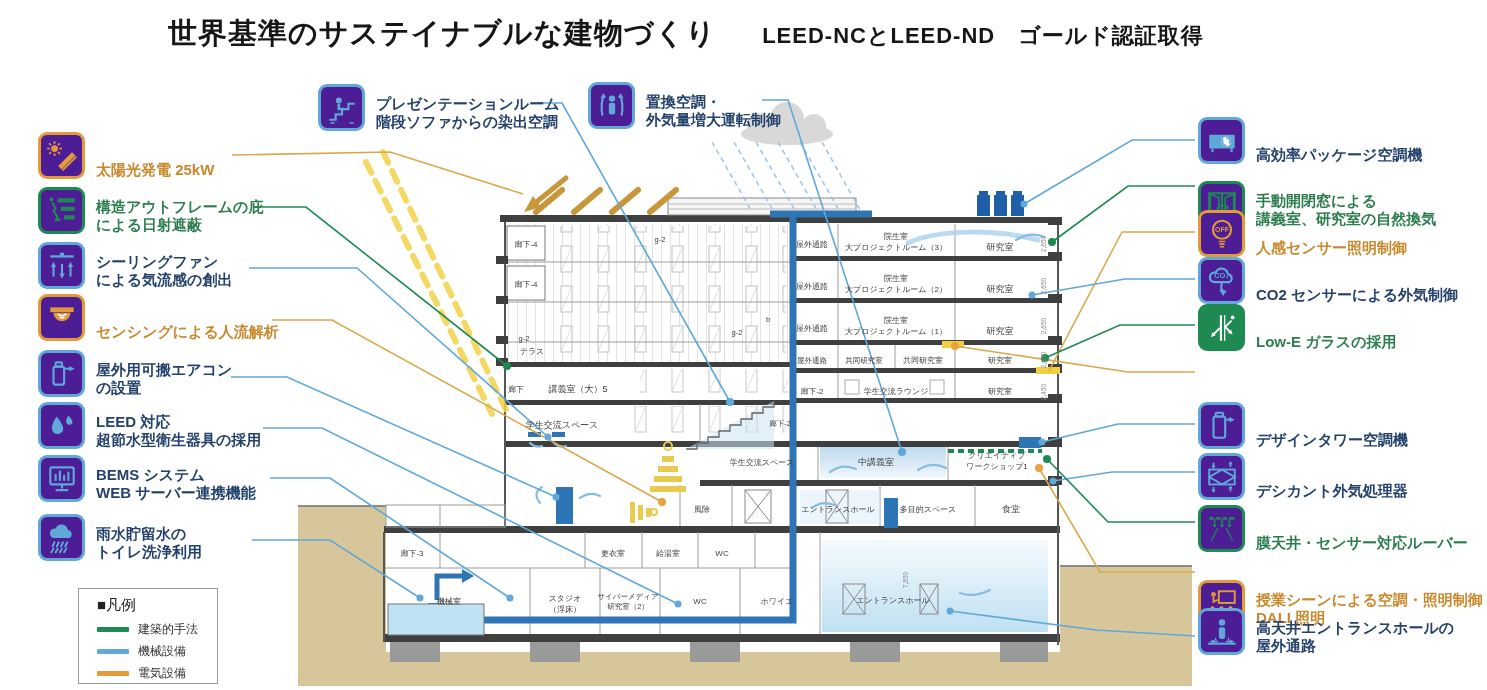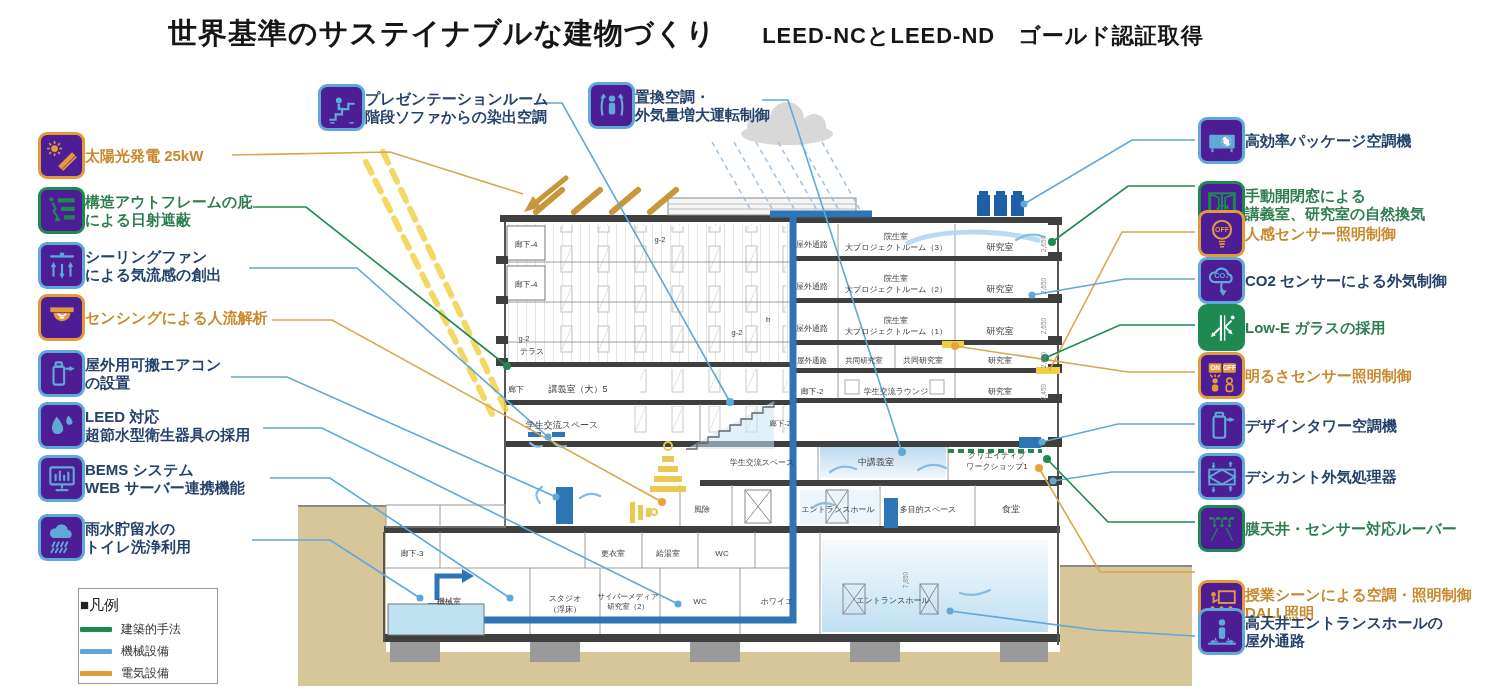--- a/index.html
+++ b/index.html
@@ -8,32 +8,32 @@
     --pipe:#2E75B6; --ground:#D8C69B; --sun_ray:#F2D348;
   }
   *{margin:0;padding:0;box-sizing:border-box}
   html,body{width:1487px;height:690px;overflow:hidden;background:#fff;
     font-family:"Liberation Sans","DejaVu Sans",sans-serif;}
   .page{position:relative;width:1487px;height:690px;background:#fff}
   .titlebar{position:absolute;left:168px;top:14px;white-space:nowrap}
   .title-main{font-size:29px;font-weight:bold;color:#161616;letter-spacing:1px}
   .title-sub{font-size:22px;font-weight:600;color:#161616;margin-left:46px;letter-spacing:1px}
   .scene{position:absolute;left:0;top:0;width:1487px;height:690px;pointer-events:none}
-  .feat{position:absolute;display:flex;align-items:center;z-index:3}
+  .feat{position:absolute;display:flex;align-items:flex-end;gap:11px;z-index:3}
   .ficon{width:47px;height:47px;flex:0 0 47px;border:3px solid var(--cc);color:var(--cc);
     border-radius:9px;background:#4c1d95;display:flex;align-items:center;justify-content:center}
   .ficon.solid{background:var(--cc);color:#fff}
   .ficon svg{display:block}
   .flabel{font-size:15px;line-height:18px;font-weight:600;white-space:nowrap}
   .flabel span{display:block}
   .cat-blue{--cc:#5FA8D8}.cat-blue .flabel{color:var(--text_navy)}
   .cat-green{--cc:#1E8A52}.cat-green .flabel{color:var(--text_green)}
   .cat-orange{--cc:#E39A3B}.cat-orange .flabel{color:var(--text_orange)}
   .legend{position:absolute;left:78px;top:588px;width:140px;height:96px;background:#fff;
-    border:1px solid #9a9a9a;padding:7px 1px;z-index:3}
+    border:1px solid #9a9a9a;padding:7px 18px;z-index:3}
   .legend-title{font-size:15px;color:#222;margin-bottom:6px}
   .lg-row{display:flex;align-items:center;gap:9px;margin-top:5px}
   .lg-swatch{width:32px;height:5px;border-radius:1px}
   .lg-label{font-size:12px;color:#333}
   
   .room{font-size:9px;fill:#3a3a3a;text-anchor:middle}
   .room.s8{font-size:8px}.room.s7{font-size:7.5px}
   .dim{font-size:6.5px;fill:#8a8a8a;text-anchor:middle}
   .ln{fill:none;stroke-width:1.6px}
   .ln-m{stroke:var(--mechanical)} .ln-a{stroke:var(--architectural)} .ln-e{stroke:#D9A84E}
@@ -661,40 +661,20 @@
       <polygon points="26,22 24.5,17.5 21.5,20.5" fill="#fff" stroke="none"></polygon>
       <line x1="14" y1="16" x2="8" y2="22" stroke-width="1.8"></line>
       <polygon points="5.5,24.5 10,23 7,20" fill="#fff" stroke="none"></polygon>
     </svg>
   </div>
   <div class="flabel">
         <span>Low-E ガラスの採用</span>
       </div>
 </div>
 
-<div class="feat cat-orange" style="left:1198px;top:352px">
-  <div class="ficon">
-    <svg width="34" height="34" viewBox="0 0 32 32" fill="none" stroke="currentColor" stroke-width="1.5">
-      <rect x="3.5" y="4" width="12" height="9" rx="1" fill="currentColor" stroke="none"></rect>
-      <text x="9.5" y="10.8" font-size="6" font-weight="bold" text-anchor="middle" fill="#fff" stroke="none">ON</text>
-      <rect x="17" y="4" width="12" height="9" rx="1" fill="currentColor" stroke="none"></rect>
-      <text x="23" y="10.8" font-size="6" font-weight="bold" text-anchor="middle" fill="#fff" stroke="none">OFF</text>
-      <line x1="5" y1="15" x2="7" y2="17"></line>
-          <line x1="9.5" y1="14.5" x2="9.5" y2="17"></line>
-          <line x1="14" y1="15" x2="12" y2="17"></line>
-      <circle cx="9.5" cy="20.5" r="2.5" fill="currentColor" stroke="none"></circle>
-      <rect x="6.5" y="24" width="6" height="6.5" rx="2" fill="currentColor" stroke="none"></rect>
-      <circle cx="23" cy="20.5" r="2.5"></circle>
-      <rect x="20" y="24" width="6" height="6.5" rx="2"></rect>
-    </svg>
-  </div>
-  <div class="flabel">
-        <span>明るさセンサー照明制御</span>
-      </div>
-</div>
 
 <div class="feat cat-blue" style="left:1198px;top:402px">
   <div class="ficon">
     <svg width="34" height="34" viewBox="0 0 32 32" fill="none" stroke="currentColor" stroke-width="2">
       <rect x="8" y="7" width="11" height="20" rx="2"></rect>
           <rect x="10" y="3.5" width="7" height="3.5" rx="1"></rect>
       <line x1="20" y1="10" x2="25" y2="10"></line>
           <polygon points="28,10 23,7.5 23,12.5" fill="currentColor" stroke="none"></polygon>
     </svg>
   </div>

